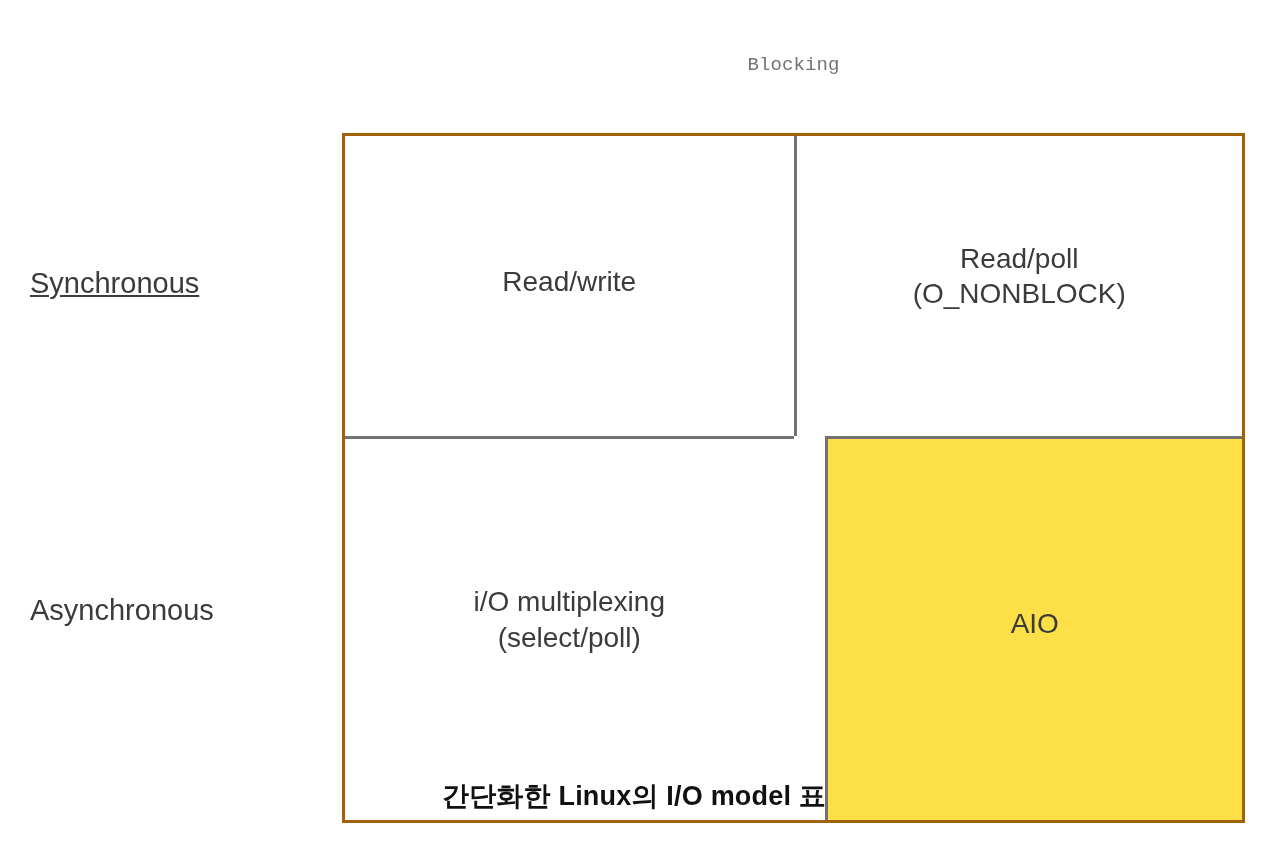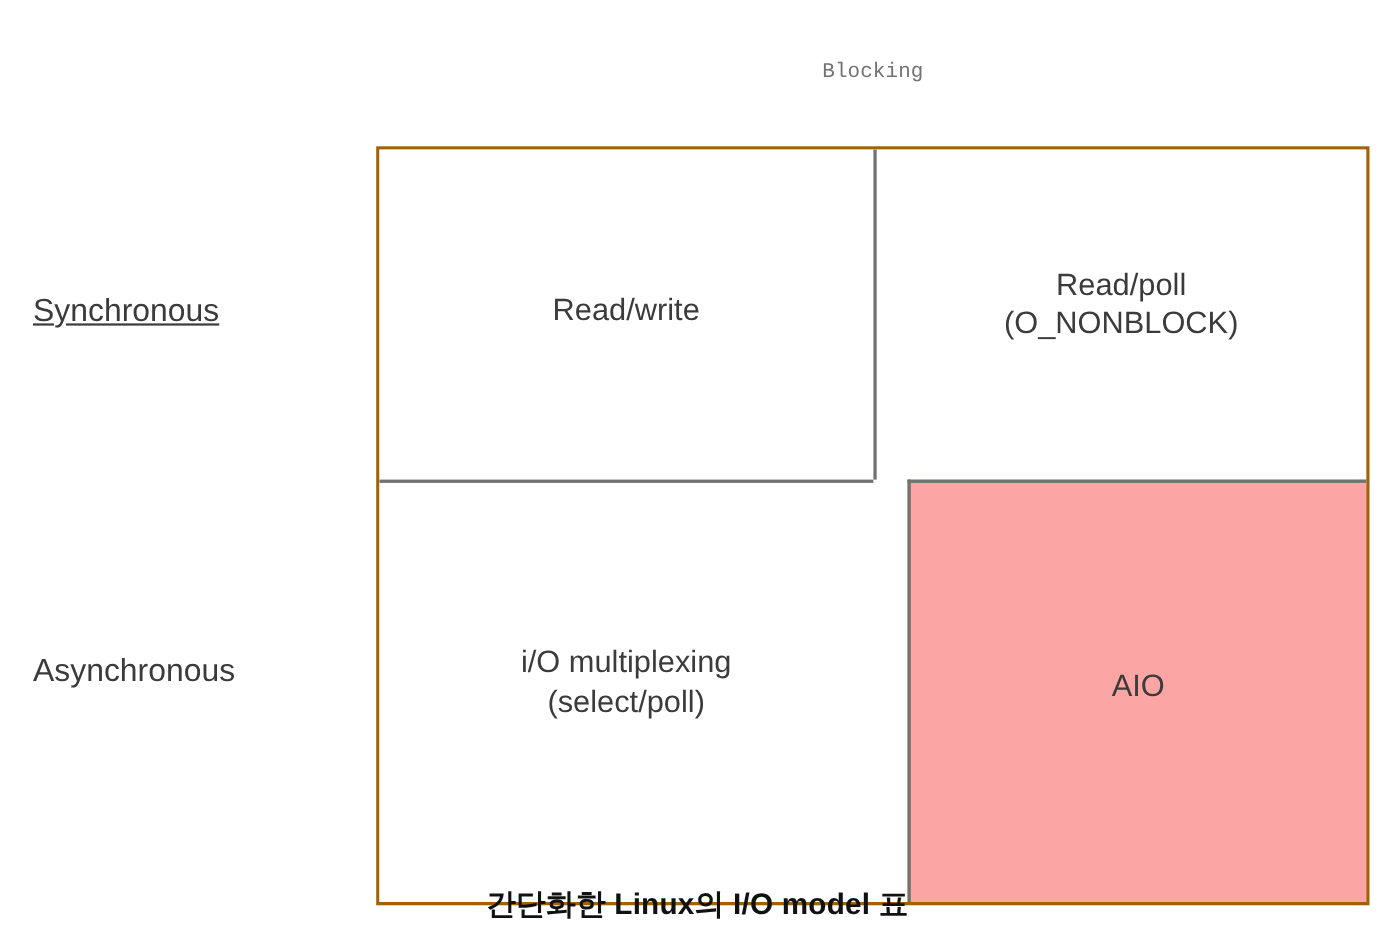--- a/index.html
+++ b/index.html
@@ -93,39 +93,39 @@
     background: #ffffff;
     overflow: hidden;
   }
   .cell.col-right {
     border-left: 3px solid #727272;
   }
   .cell.row-bottom {
     border-top: 3px solid #727272;
   }
   .cell.highlight {
-    background: #fca5a5;
+    background: #fde047;
     margin-left: 31px;
   }
   .cell-text {
     display: block;
     white-space: pre-line;
     padding: 0 12px;
   }
   
   .cell.r0c0 .cell-text { transform: translateY(-4px); }
   .cell.r0c1 .cell-text { transform: translateY(-10px); }
   .cell.r1c0 .cell-text { transform: translateY(-10px); }
   .cell.r1c1 .cell-text { transform: translateY(-6px); }
 
   
   .caption {
     position: absolute;
     left: 0;
-    top: 804px;
+    top: 778px;
     width: 1268px;
     text-align: center;
     font-size: 27px;
     font-weight: bold;
     color: #111111;
     letter-spacing: 0.2px;
     white-space: nowrap;
   }
 </style>
 </head>

